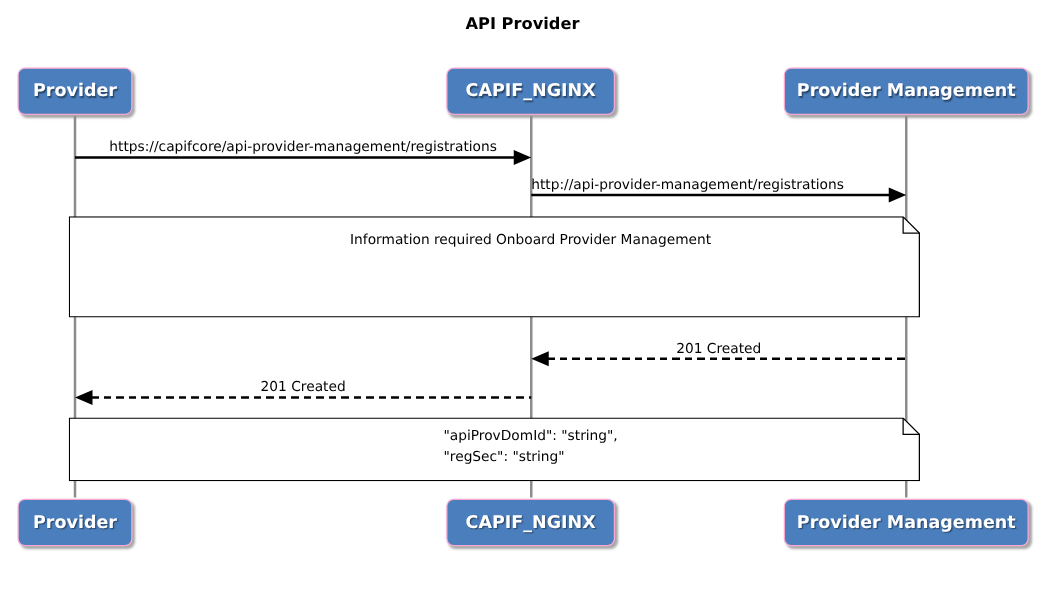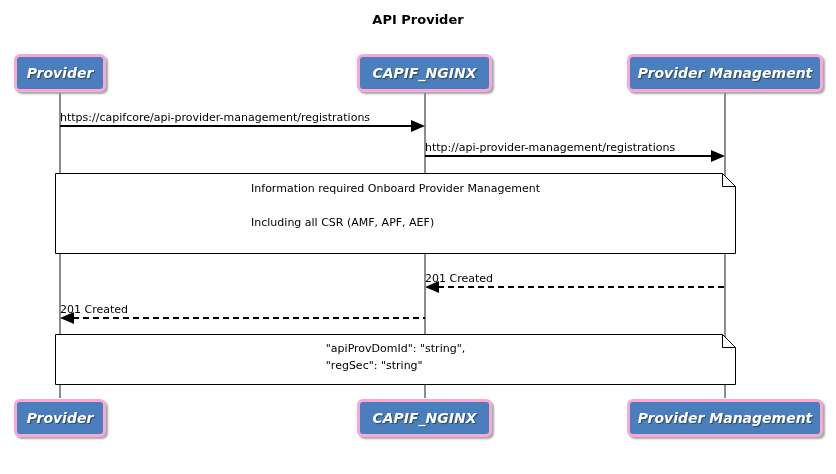--- a/index.html
+++ b/index.html
@@ -16,32 +16,31 @@
     top: 12px; left: 0; width: 836px;
     text-align: center;
     font-size: 13px;
     font-weight: bold;
     color: #000;
   }
   .actor {
     position: absolute;
     height: 38px;
     background: #4a7ebc;
-    border: 3px solid #f9a8d4;
+    border: 1px solid #f9a8d4;
     border-radius: 6px;
     box-shadow: 2px 2px 2px rgba(0,0,0,0.35);
     color: #ffffff;
     font-size: 14px;
     font-weight: bold;
     text-shadow: 1px 1px 1px rgba(0,0,0,0.45);
     display: flex;
     align-items: center;
     justify-content: center;
     box-sizing: border-box;
-    font-style: italic;
   }
   .lifeline {
     position: absolute;
     width: 2px;
     top: 93px;
     height: 305px;
     background: #8c8c8c;
   }
   .msg-line-solid {
     position: absolute;
@@ -64,34 +63,35 @@
     position: absolute;
     width: 0; height: 0;
     border-top: 6px solid transparent;
     border-bottom: 6px solid transparent;
     border-right: 14px solid #000;
   }
   .msg-label {
     position: absolute;
     font-size: 11px;
     color: #000;
-    text-align: left;
+    text-align: center;
     line-height: 13px;
     white-space: nowrap;
   }
   .note {
     position: absolute;
     left: 55px;
     width: 681px;
   }
   .note svg { position: absolute; top: 0; left: 0; }
   .note-text-outer {
     position: relative;
     width: 100%;
     text-align: center;
+    padding-left: 29px;
   }
   .note-text-inner {
     display: inline-block;
     text-align: left;
     font-size: 11px;
     color: #000;
   }
   .note-line { line-height: 17px; min-height: 17px; white-space: pre; }
   .watermark {
     position: absolute;
@@ -132,21 +132,20 @@
 
   <div class="note" style="top:173px; height:81px;">
     <svg width="681" height="81" viewBox="0 0 681 81">
       <polygon points="0.5,0.5 667.5,0.5 680.5,13.5 680.5,80.5 0.5,80.5" fill="#ffffff" stroke="#000000" stroke-width="1"></polygon>
       <polyline points="667.5,0.5 667.5,13.5 680.5,13.5" fill="none" stroke="#000000" stroke-width="1"></polyline>
     </svg>
     <div class="note-text-outer" style="padding-top:7px;">
       <div class="note-text-inner">
         <div class="note-line">Information required Onboard Provider Management</div>
         <div class="note-line"></div>
-        <div class="note-line">Including all CSR (AMF, APF, AEF)</div>
       </div>
     </div>
   </div>
 
   <div class="msg-label" style="left:425px; top:272px; width:300px;">201 Created</div>
   <div class="msg-line-dashed" style="left:438px; top:286px; width:287px;"></div>
   <div class="arrow-left" style="left:425px; top:281px;"></div>
 
   <div class="msg-label" style="left:60px; top:303px; width:365px;">201 Created</div>
   <div class="msg-line-dashed" style="left:73px; top:317px; width:352px;"></div>

